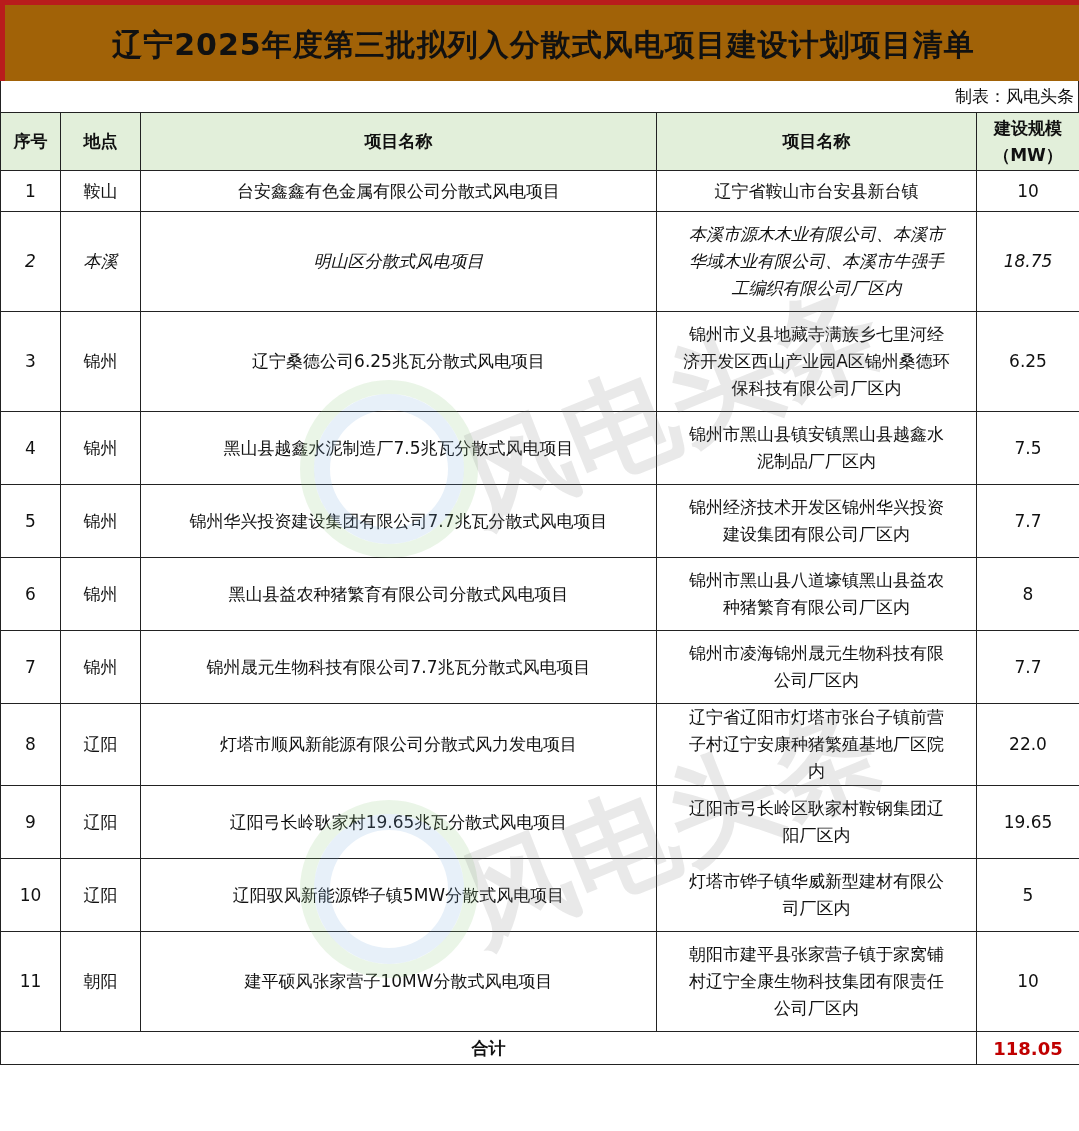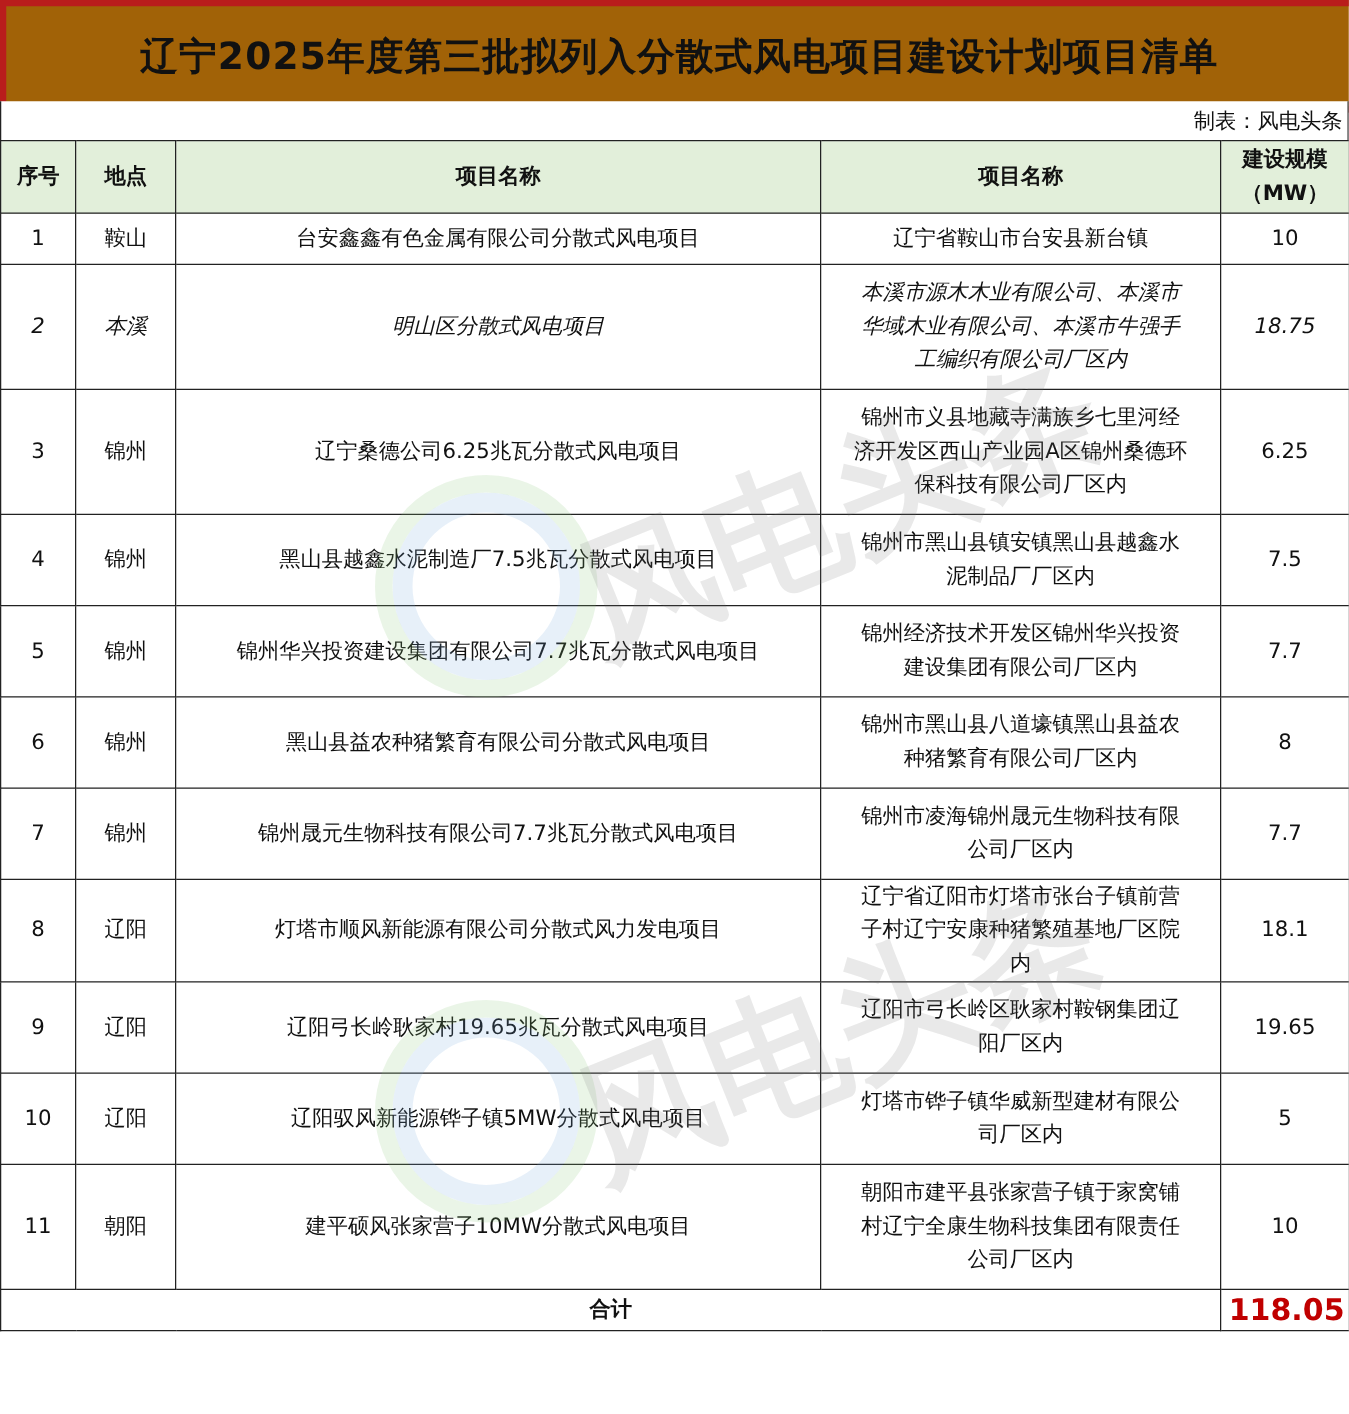--- a/index.html
+++ b/index.html
@@ -21,21 +21,21 @@
   th, td { border: 1.5px solid #222; text-align: center; vertical-align: middle;
            font-size: 17px; padding: 0 6px; line-height: 27px; }
   thead th { background: #e2efda; font-weight: bold; height: 57px; }
   td.addr { padding: 0 24px; }
   td.num { font-size: 17px; }
   tr.r1 td { height: 40px; } tr.r2 td { height: 99px; font-style: italic; } tr.r3 td { height: 99px; }
   tr.r4 td { height: 72px; } tr.r5 td { height: 72px; } tr.r6 td { height: 72px; }
   tr.r7 td { height: 72px; } tr.r8 td { height: 72px; } tr.r9 td { height: 72px; }
   tr.r10 td { height: 72px; } tr.r11 td { height: 99px; margin-left: 19px; } tr.r12 td { height: 72px; }
   tr.total td { height: 32px; font-weight: bold; }
-  td.total-value { color: #c00000; font-size: 24px; }
+  td.total-value { color: #c00000; font-size: 18px; }
   .watermark { position: absolute; pointer-events: none; }
   .wm-text { font-size: 110px; font-weight: bold; color: rgba(120,120,120,0.16);
              transform: rotate(-22deg); transform-origin: left top; white-space: nowrap; }
   .wm-logo { width: 150px; height: 150px; border-radius: 50%;
              border: 14px solid rgba(140,200,120,0.18);
              box-shadow: inset 0 0 0 16px rgba(120,170,220,0.18); }
 </style>
 </head>
 <body>
 
@@ -112,21 +112,21 @@
         <td>锦州</td>
         <td>锦州晟元生物科技有限公司7.7兆瓦分散式风电项目</td>
         <td class="addr">锦州市凌海锦州晟元生物科技有限公司厂区内</td>
         <td class="num">7.7</td>
       </tr>
       <tr class="r8">
         <td>8</td>
         <td>辽阳</td>
         <td>灯塔市顺风新能源有限公司分散式风力发电项目</td>
         <td class="addr">辽宁省辽阳市灯塔市张台子镇前营子村辽宁安康种猪繁殖基地厂区院内</td>
-        <td class="num">18.1</td>
+        <td class="num">22.0</td>
       </tr>
       <tr class="r9">
         <td>9</td>
         <td>辽阳</td>
         <td>辽阳弓长岭耿家村19.65兆瓦分散式风电项目</td>
         <td class="addr">辽阳市弓长岭区耿家村鞍钢集团辽阳厂区内</td>
         <td class="num">19.65</td>
       </tr>
       <tr class="r10">
         <td>10</td>

